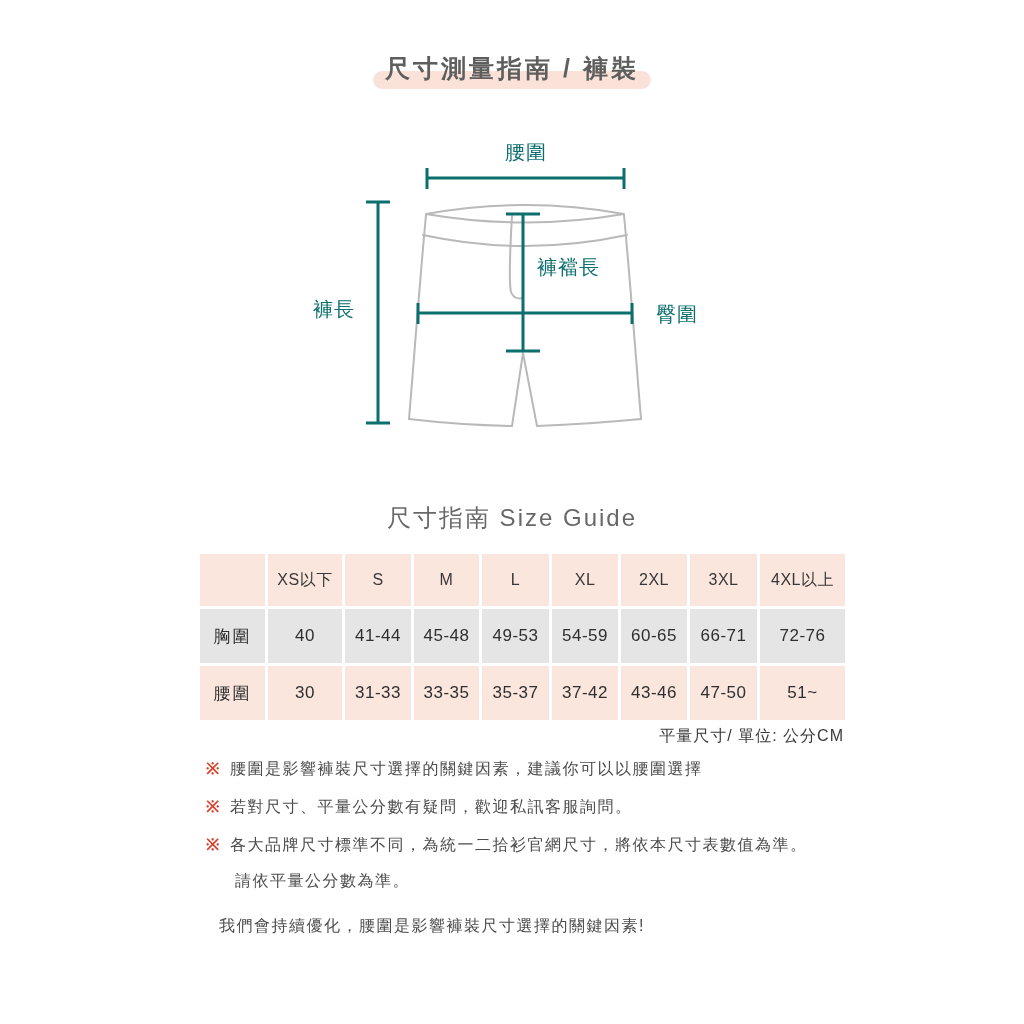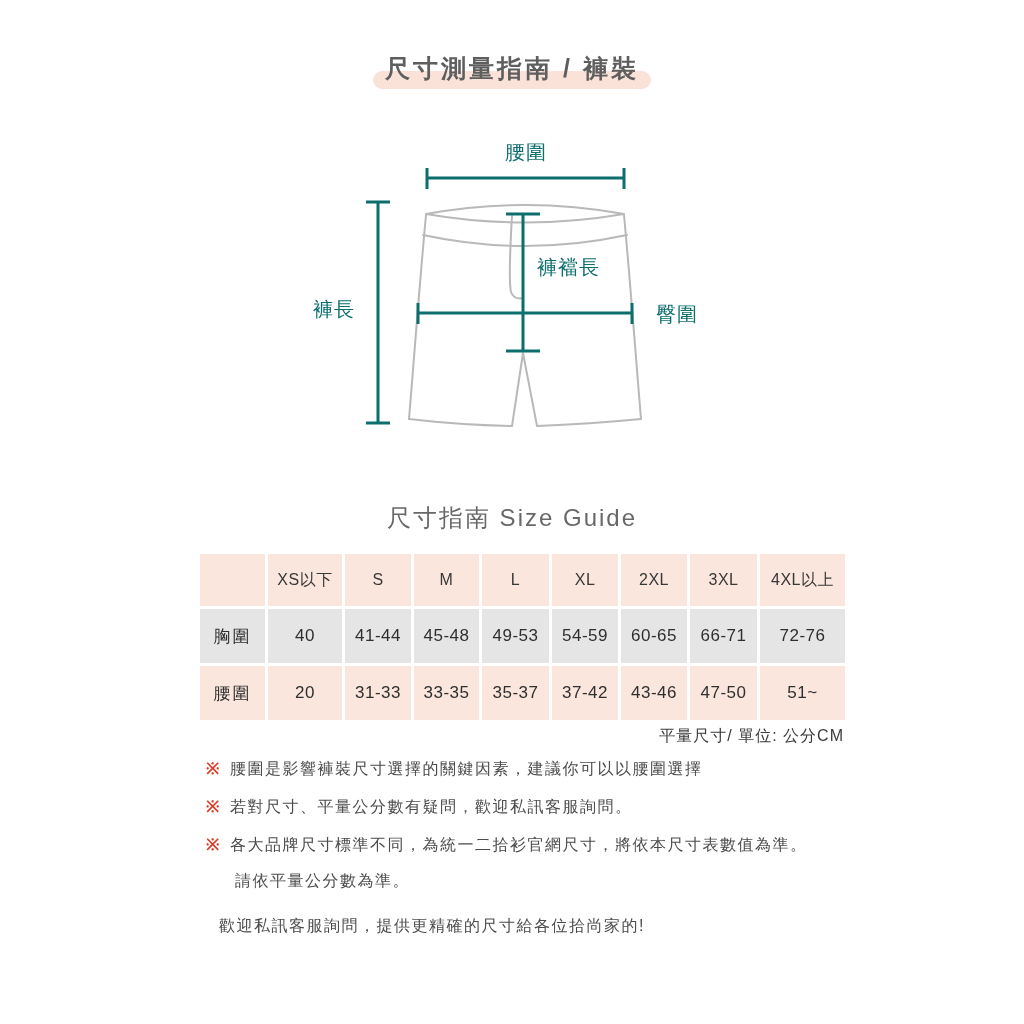--- a/index.html
+++ b/index.html
@@ -100,21 +100,21 @@
     <div class="cell val c-white">40</div>
     <div class="cell val c-white">41-44</div>
     <div class="cell val c-white">45-48</div>
     <div class="cell val c-white">49-53</div>
     <div class="cell val c-white">54-59</div>
     <div class="cell val c-white">60-65</div>
     <div class="cell val c-white">66-71</div>
     <div class="cell val c-white">72-76</div>
 
     <div class="cell rowlabel c-pink">腰圍</div>
-    <div class="cell val c-pink">20</div>
+    <div class="cell val c-pink">30</div>
     <div class="cell val c-pink">31-33</div>
     <div class="cell val c-pink">33-35</div>
     <div class="cell val c-pink">35-37</div>
     <div class="cell val c-pink">37-42</div>
     <div class="cell val c-pink">43-46</div>
     <div class="cell val c-pink">47-50</div>
     <div class="cell val c-pink">51~</div>
   </div>
 
   <div class="unit-note">平量尺寸/ 單位: 公分CM</div>
@@ -123,16 +123,16 @@
     <div class="note">
       <span class="note-mark">※</span><span>腰圍是影響褲裝尺寸選擇的關鍵因素，建議你可以以腰圍選擇</span>
     </div>
     <div class="note">
       <span class="note-mark">※</span><span>若對尺寸、平量公分數有疑問，歡迎私訊客服詢問。</span>
     </div>
     <div class="note">
       <span class="note-mark">※</span><span>各大品牌尺寸標準不同，為統一二拾衫官網尺寸，將依本尺寸表數值為準。</span>
     </div>
     <div class="note-cont">請依平量公分數為準。</div>
-    <div class="notes-footer">歡迎私訊客服詢問，提供更精確的尺寸給各位拾尚家的!</div>
+    <div class="notes-footer">我們會持續優化，腰圍是影響褲裝尺寸選擇的關鍵因素!</div>
   </div>
 
 </div>
 
 </body></html>

